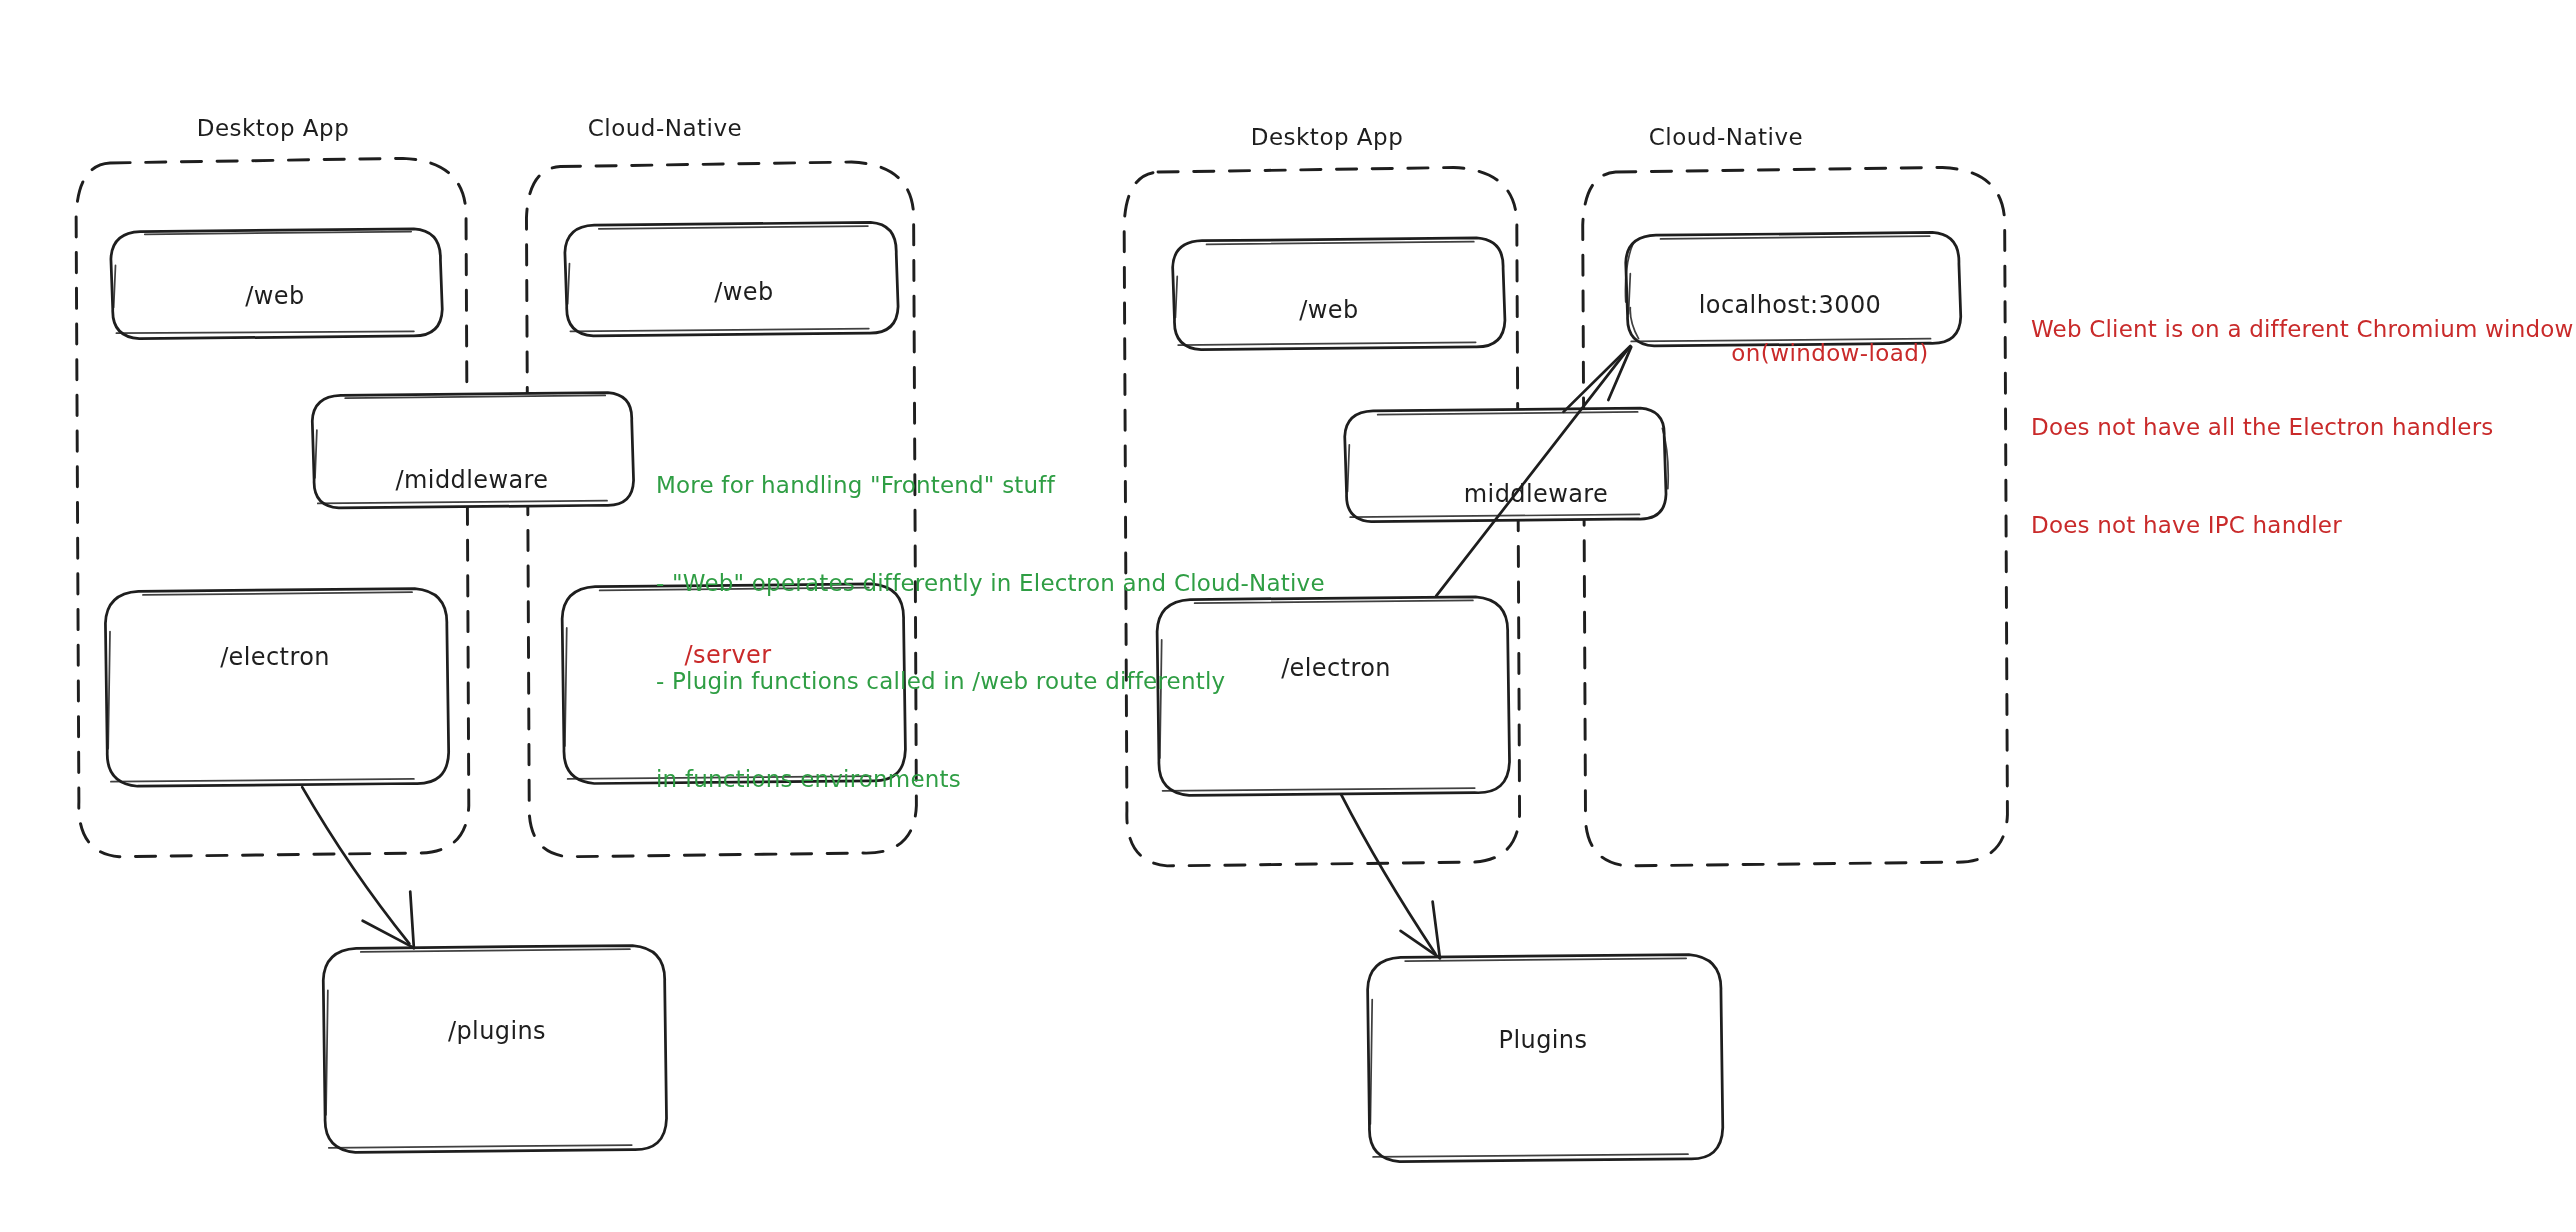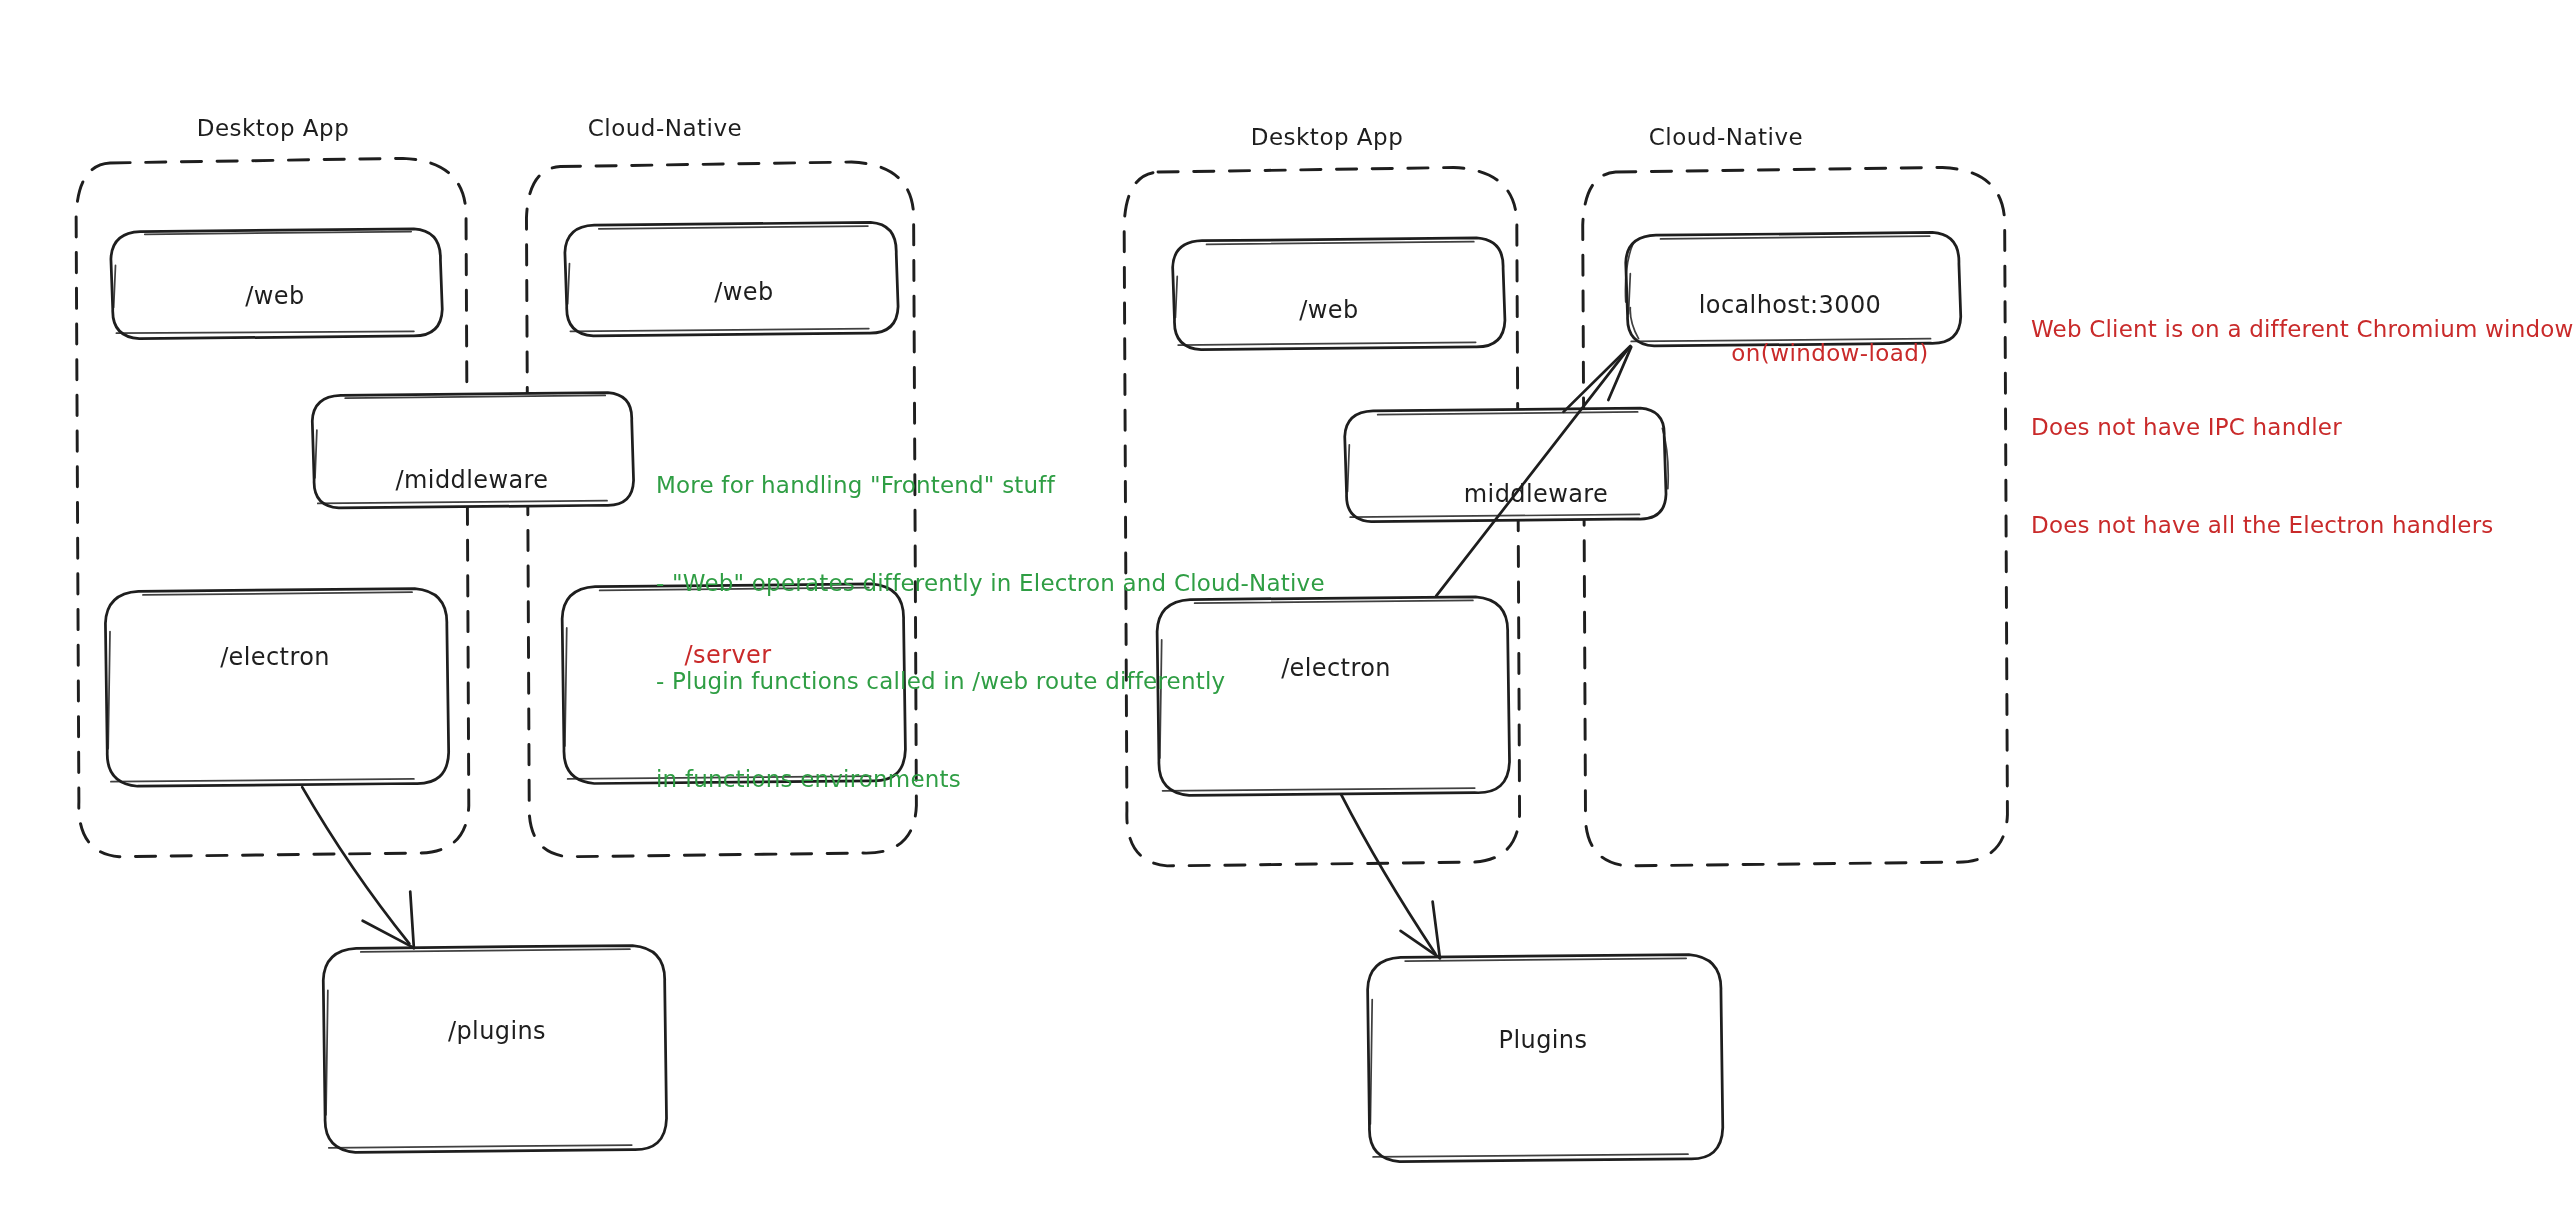--- a/index.html
+++ b/index.html
@@ -186,18 +186,18 @@
 
   <div class="lbl note note-green" style="left:656px; top:404px;">
     <div>More for handling "Frontend" stuff</div>
     <div>- "Web" operates differently in Electron and Cloud-Native</div>
     <div>- Plugin functions called in /web route differently</div>
     <div>in functions environments</div>
   </div>
 
   <div class="lbl note note-red" style="left:2022px; top:248px;margin-left:9px;">
     <div>Web Client is on a different Chromium window</div>
+    <div>Does not have all the Electron handlers</div>
     <div>Does not have IPC handler</div>
-    <div>Does not have all the Electron handlers</div>
   </div>
 
 </div>
 
 
 </body></html>

